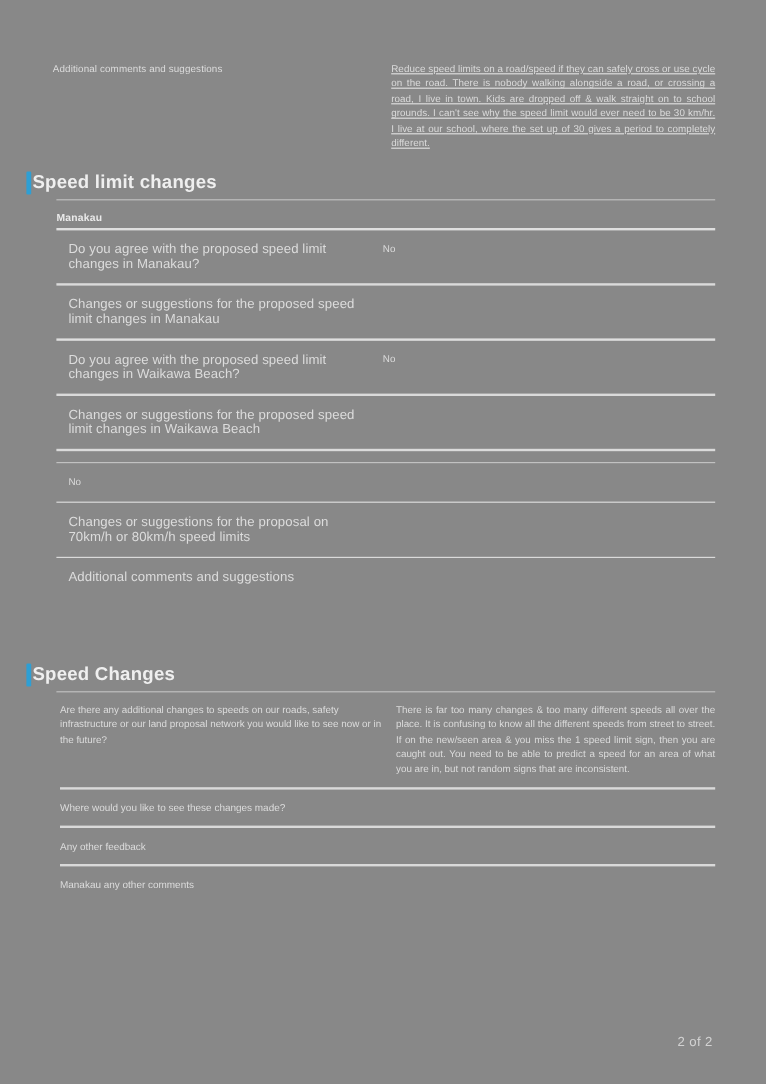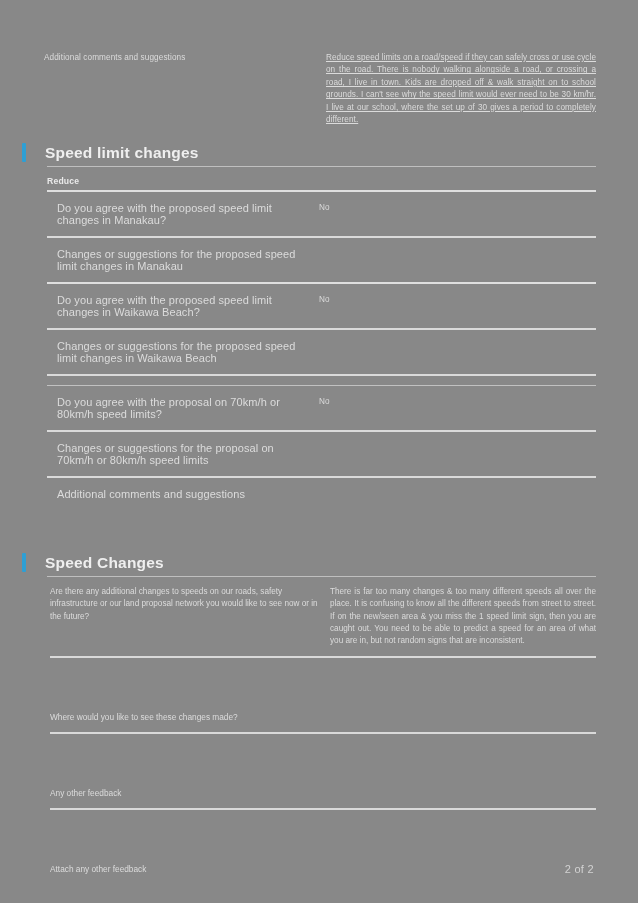--- a/index.html
+++ b/index.html
@@ -61,21 +61,21 @@
 
   
   .section {
     position: absolute;
     left: 22px;
     right: 42px;
   }
   .sec-head {
     display: flex;
     align-items: center;
-    gap: 19px;
+    gap: 1px;
     margin-bottom: 4px;
   }
   .sec-bar {
     width: 4px;
     height: 19px;
     background: #2e9fd4;
     border-radius: 1px;
     flex: 0 0 4px;
   }
   .sec-title {
@@ -173,21 +173,20 @@
     background: #e2e2e2;
     opacity: .9;
     margin-left: 3px;
   }
   .wrow-single {
     padding: 9px 0 9px 0;
     margin-left: 3px;
     font-size: 8.3px;
     line-height: 12.3px;
     color: #dcdcdc;
-    margin-top: 44px;
   }
 
   
   .footer {
     position: absolute;
     right: 44px;
     bottom: 28px;
     font-size: 11px;
     color: #d2d2d2;
     letter-spacing: .3px;
@@ -206,21 +205,21 @@
     </div>
   </div>
 
   <div class="section" style="top:143px;">
     <div class="sec-head">
       <div class="sec-bar"></div>
       <div class="sec-title">Speed limit changes</div>
     </div>
     <div class="sec-rule"></div>
 
-    <div class="sub-head txt">Reduce</div>
+    <div class="sub-head txt">Manakau</div>
     <div class="sub-rule"></div>
 
     <div class="row">
       <div class="row-q txt">Do you agree with the proposed speed limit changes in Manakau?</div>
       <div class="row-a txt">No</div>
     </div>
     <div class="row-rule"></div>
 
     <div class="row">
       <div class="row-q txt">Changes or suggestions for the proposed speed limit changes in Manakau</div>
@@ -237,21 +236,20 @@
 
     <div class="row">
       <div class="row-q txt">Changes or suggestions for the proposed speed limit changes in Waikawa Beach</div>
       <div class="row-a txt"></div>
     </div>
     <div class="row-rule"></div>
     <div style="height:9px"></div>
     <div class="row-rule thin"></div>
 
     <div class="row">
-      <div class="row-q txt">Do you agree with the proposal on 70km/h or 80km/h speed limits?</div>
       <div class="row-a txt">No</div>
     </div>
     <div class="row-rule"></div>
 
     <div class="row">
       <div class="row-q txt">Changes or suggestions for the proposal on 70km/h or 80km/h speed limits</div>
       <div class="row-a txt"></div>
     </div>
     <div class="row-rule"></div>
 
@@ -274,19 +272,19 @@
         <div class="wrow-a txt">There is far too many changes &amp; too many different speeds all over the place. It is confusing to know all the different speeds from street to street. If on the new/seen area &amp; you miss the 1 speed limit sign, then you are caught out. You need to be able to predict a speed for an area of what you are in, but not random signs that are inconsistent.</div>
       </div>
       <div class="wrule"></div>
 
       <div class="wrow-single txt">Where would you like to see these changes made?</div>
       <div class="wrule"></div>
 
       <div class="wrow-single txt">Any other feedback</div>
       <div class="wrule"></div>
 
-      <div class="wrow-single txt">Attach any other feedback</div>
+      <div class="wrow-single txt">Manakau any other comments</div>
     </div>
   </div>
 
   <div class="footer">2 of 2</div>
 
 </div>
 
 </body></html>

